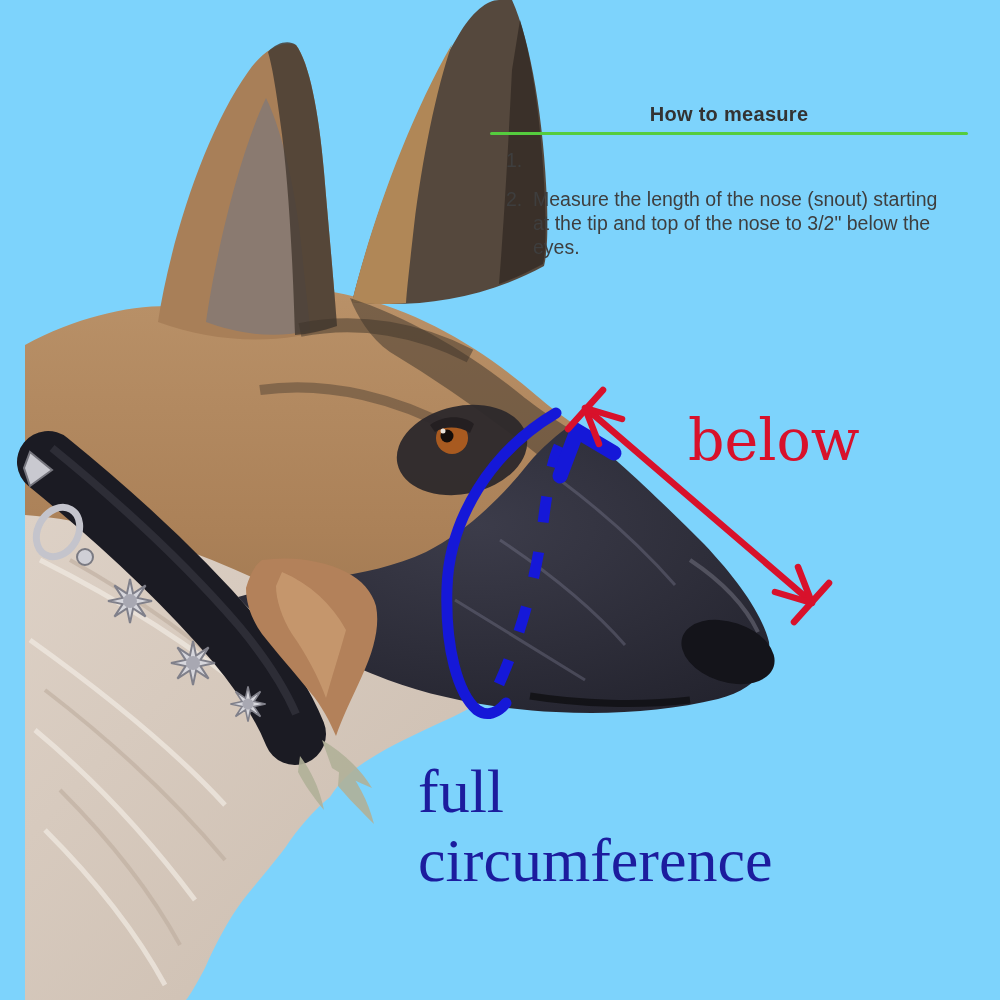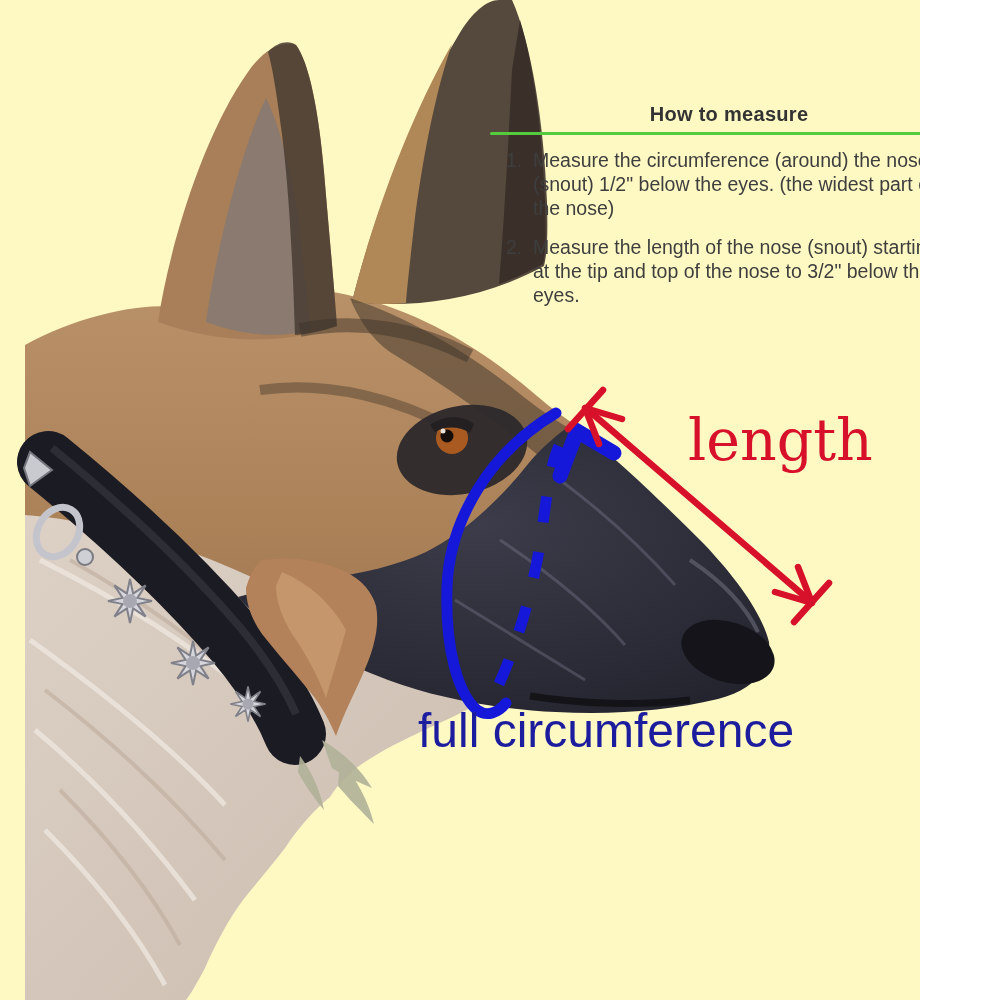--- a/index.html
+++ b/index.html
@@ -1,39 +1,39 @@
 <!DOCTYPE html>
 <html><head>
 <meta charset="utf-8">
 <style>
   html,body { margin:0; padding:0; background:#ffffff; }
   .canvas {
-    position:relative; width:920px; height:1000px; background:#fef9c3;
+    position:relative; width:1000px; height:1000px; background:#7dd3fc;
     overflow:hidden; font-family:"Liberation Sans", sans-serif;
   }
   .art { position:absolute; left:0; top:0; width:1000px; height:1000px; }
 
   .howto { position:absolute; left:490px; top:103px; width:478px; }
   .howto-title {
     margin:0 0 6px 0; font-size:20px; font-weight:bold; color:#333333;
     text-align:center; letter-spacing:0.3px;
   }
   .divider { height:3px; background:#55cc3e; border-radius:2px; margin:0 0 13px 0; }
   .item { display:flex; padding-left:16px; color:#3e3e3e; font-size:19.5px; line-height:24px; margin-bottom:15px; }
   .item .num { width:27px; flex:none; }
   .item .txt { width:410px; }
 
   .length-label {
     position:absolute; left:688px; top:412px;
     font-family:"DejaVu Serif", serif; font-size:57px; line-height:1;
     color:#d8112b; white-space:nowrap;
   }
   .circ-label {
-    position:absolute; left:418px; top:704px; width:400px;
-    font-family:Liberation Sans, sans-serif; font-size:48px; line-height:1.12;
+    position:absolute; left:418px; top:757px; width:400px;
+    font-family:Liberation Serif, serif; font-size:62px; line-height:1.12;
     color:#1c1c9e;
   }
 </style>
 </head>
 <body>
 
 <div class="canvas">
 
   <svg class="art" viewBox="0 0 1000 1000" aria-hidden="true">
     <defs>
@@ -165,24 +165,23 @@
       <path d="M 812,603 L 775,592 M 812,603 L 798,567"></path>
       <path d="M 794,622 L 829,583"></path>
     </g>
   </svg>
 
   <div class="howto">
     <h1 class="howto-title">How to measure</h1>
     <div class="divider"></div>
     <div class="item">
       <span class="num">1.</span>
-      <span class="txt">Measure the circumference (around) the nose (snout) 1/2" below the eyes. (the widest part of the nose)</span>
     </div>
     <div class="item">
       <span class="num">2.</span>
       <span class="txt">Measure the length of the nose (snout) starting at the tip and top of the nose to 3/2" below the eyes.</span>
     </div>
   </div>
 
-  <div class="length-label">length</div>
+  <div class="length-label">below</div>
   <div class="circ-label">full circumference</div>
 
 </div>
 
 </body></html>

